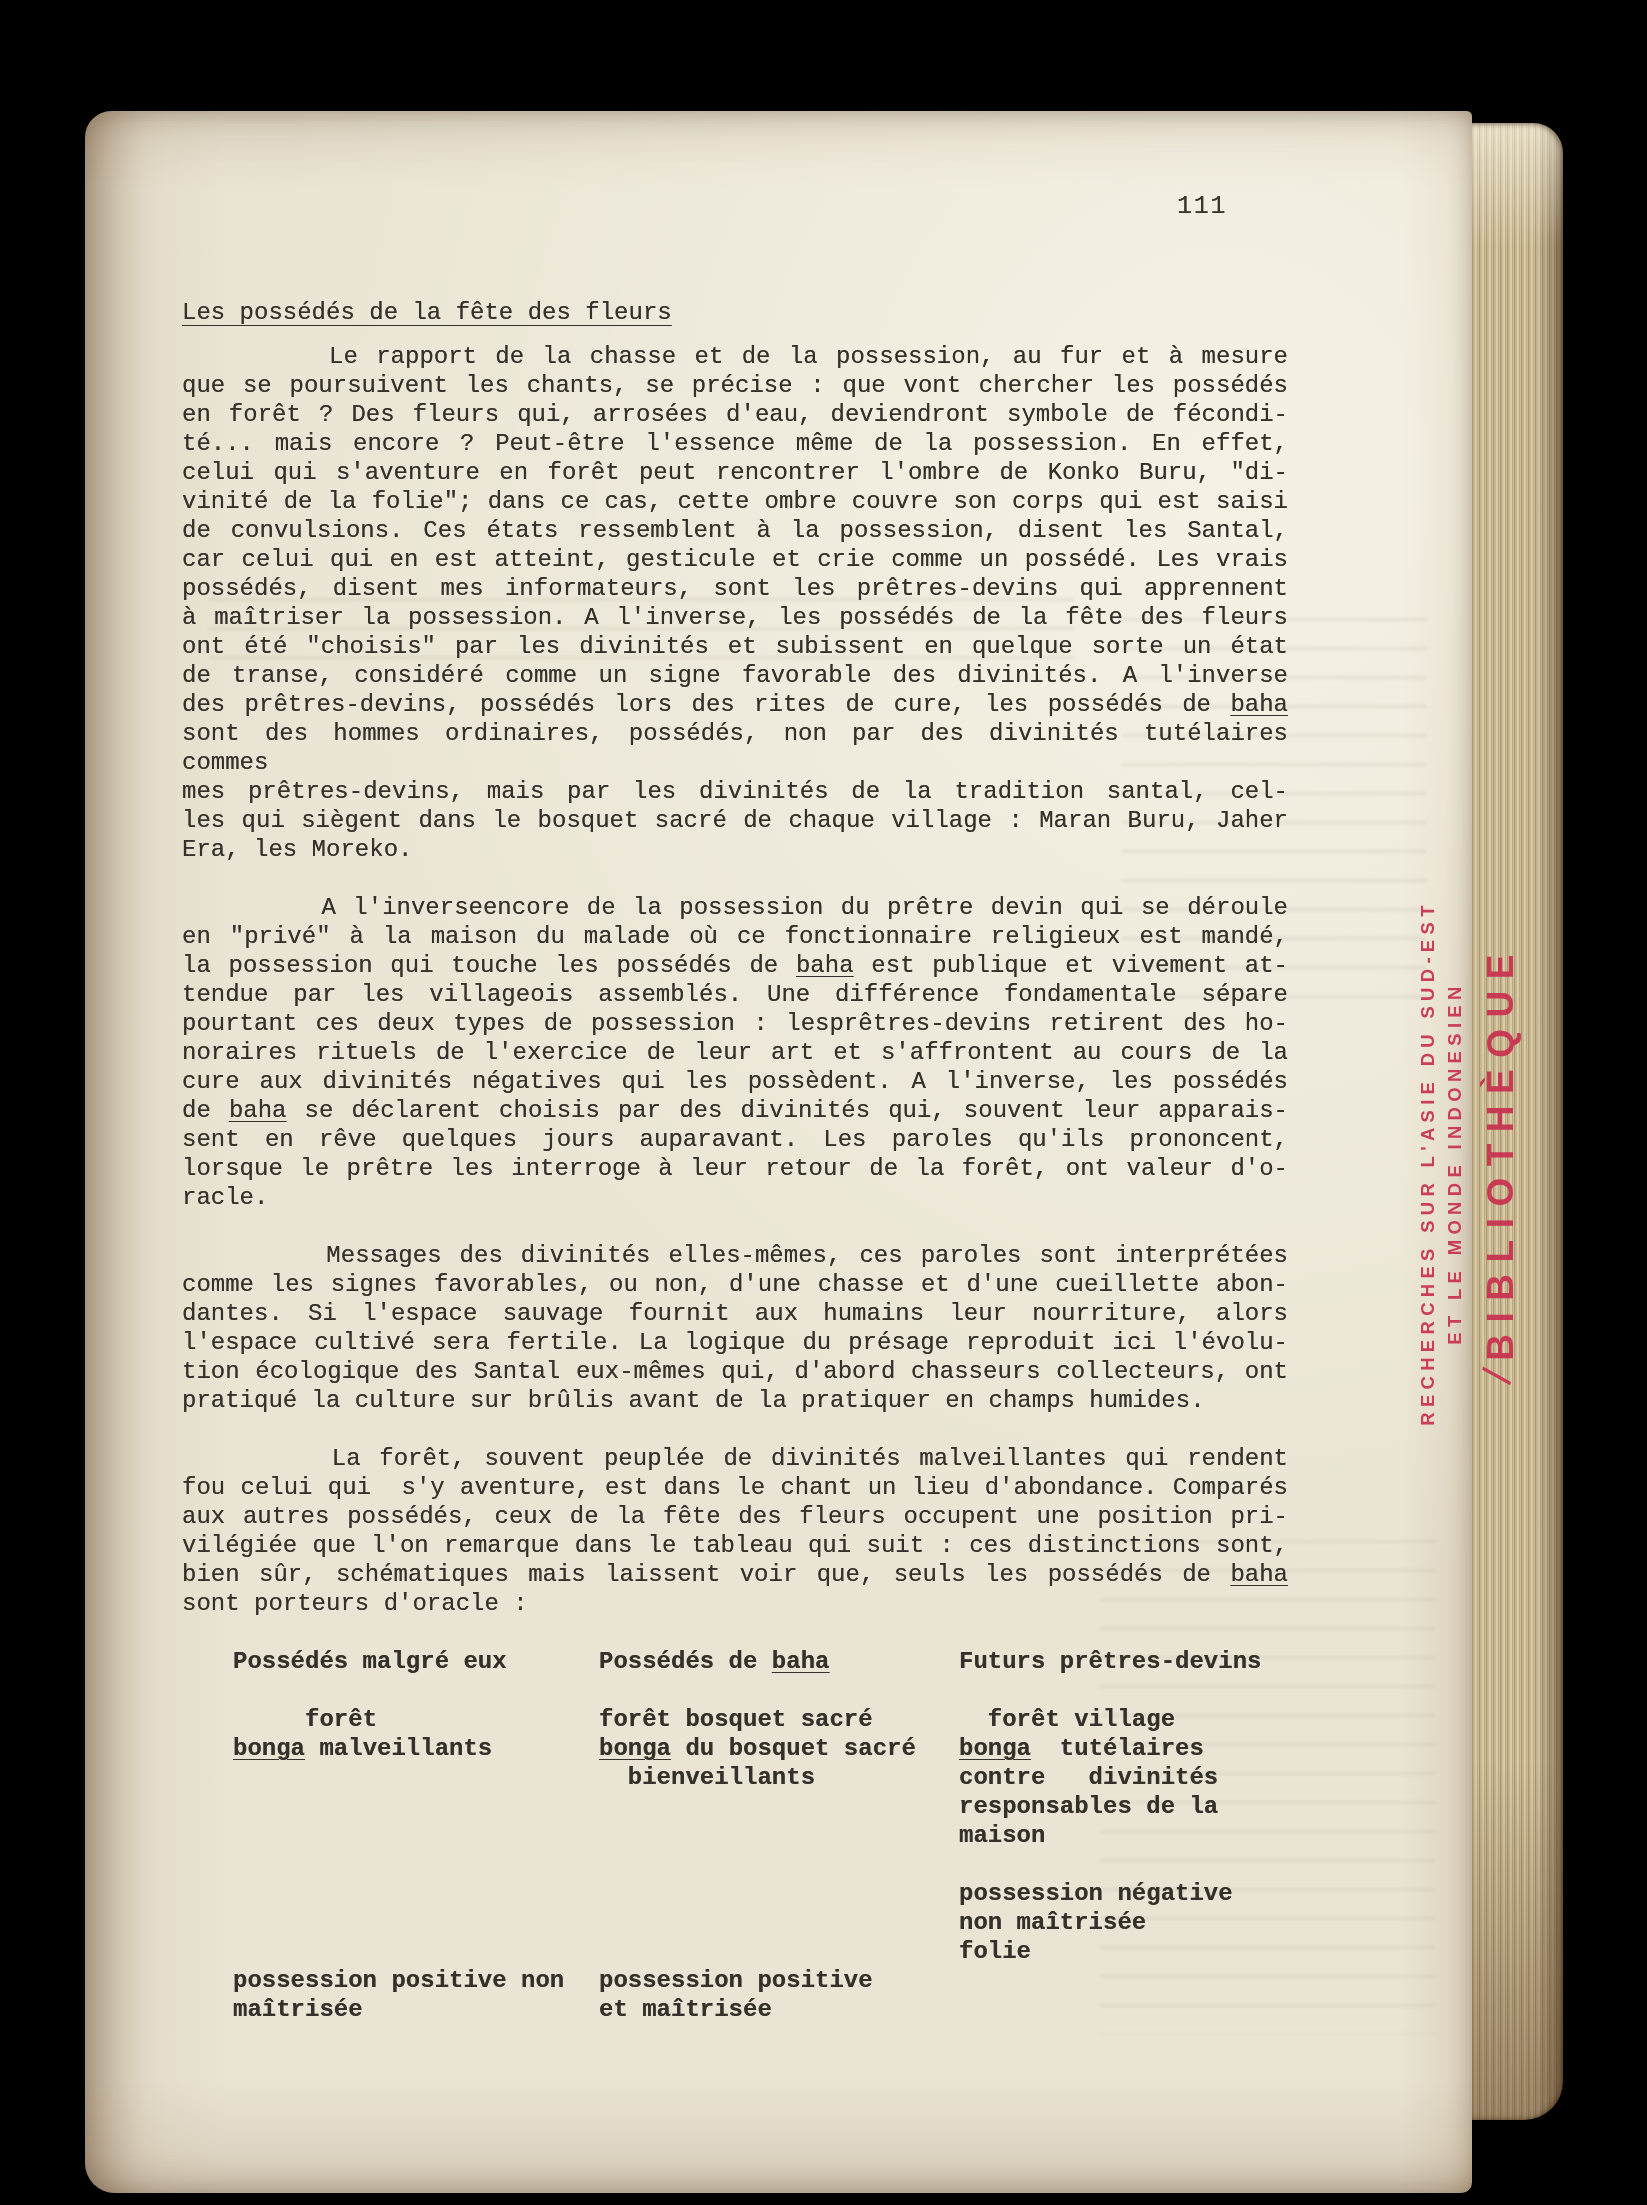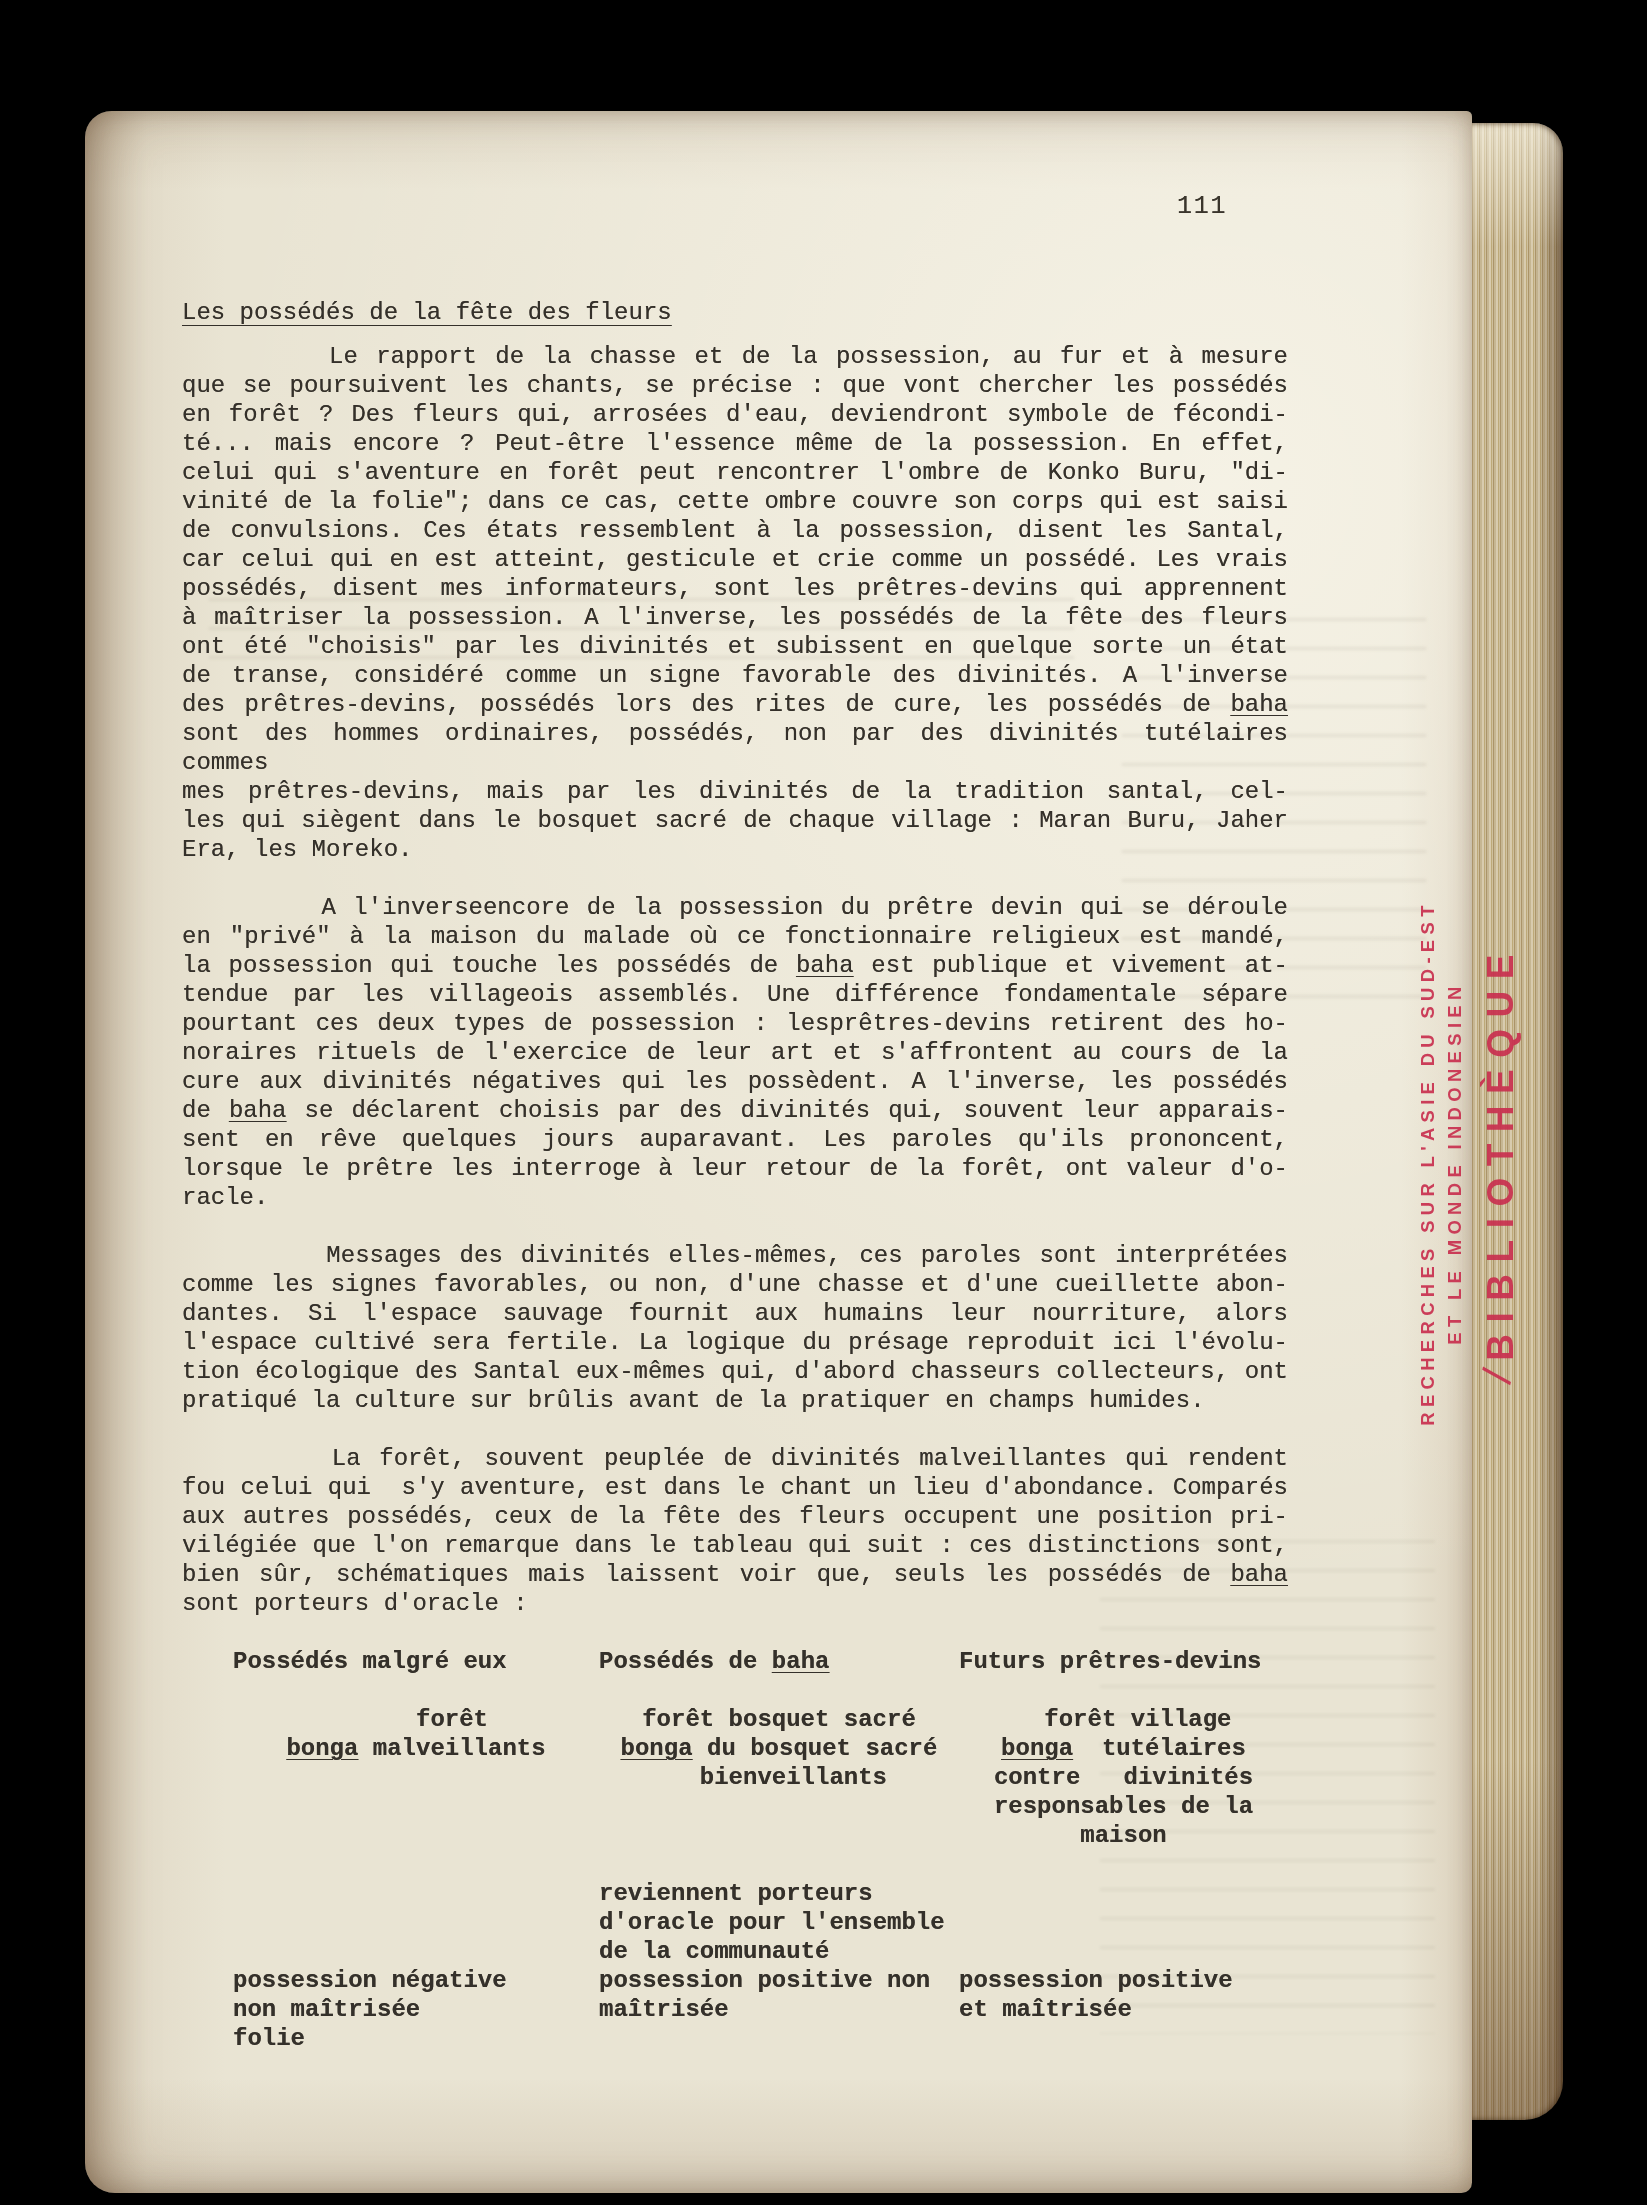--- a/index.html
+++ b/index.html
@@ -55,21 +55,21 @@
   .para{margin-bottom:29px;font-size:24px;}
   .ln{white-space:pre-wrap;line-height:29px;min-height:29px;text-align:justify;text-align-last:justify;}
   .ln.last{text-align-last:left;}
   u{text-underline-offset:3.5px;text-decoration-thickness:1.3px;}
   .ctable{
     display:grid;grid-template-columns:366px 360px auto;
     margin-left:51px;margin-top:25px;font-size:24px;
   }
   .cell{white-space:pre-wrap;line-height:29px;font-weight:bold;}
   .cell.thead{padding-bottom:29px;}
-  .cell.r0{padding-bottom:29px;text-align:center;}
+  .cell.r0{padding-bottom:29px;}
   .tln{min-height:29px;}
   
   .stamp{
     position:absolute;left:1116px;top:992px;width:540px;height:120px;z-index:3;
     transform:rotate(-90deg);
     display:flex;flex-direction:column;align-items:center;justify-content:center;gap:4.4px;
     color:var(--stamp,#c9304f);opacity:0.92;
     font-family:"Liberation Sans","DejaVu Sans",sans-serif;
     pointer-events:none;
   }
@@ -143,21 +143,20 @@
           </div>
         </div>
       <div class="ctable">
           <div class="cell thead"><div class="tln">Possédés malgré eux</div></div>
           <div class="cell thead"><div class="tln">Possédés de <u>baha</u></div></div>
           <div class="cell thead"><div class="tln">Futurs prêtres-devins</div></div>
           <div class="cell r0"><div class="tln">     forêt</div><div class="tln"><u>bonga</u> malveillants</div></div>
           <div class="cell r0"><div class="tln">forêt bosquet sacré</div><div class="tln"><u>bonga</u> du bosquet sacré</div><div class="tln">  bienveillants</div></div>
           <div class="cell r0"><div class="tln">  forêt village</div><div class="tln"><u>bonga</u>  tutélaires</div><div class="tln">contre   divinités</div><div class="tln">responsables de la</div><div class="tln">maison</div></div>
           <div class="cell r1"></div>
-          <div class="cell r1"><div class="tln">reviennent porteurs</div><div class="tln">d'oracle pour l'ensemble</div><div class="tln">de la communauté</div></div>
           <div class="cell r1"></div>
           <div class="cell r2"><div class="tln">possession négative</div><div class="tln">non maîtrisée</div><div class="tln">folie</div></div>
           <div class="cell r2"><div class="tln">possession positive non</div><div class="tln">maîtrisée</div></div>
           <div class="cell r2"><div class="tln">possession positive</div><div class="tln">et maîtrisée</div></div>
         </div>
     </div>
 
     <div class="stamp">
       <div class="stamp-line s1">RECHERCHES SUR L'ASIE DU SUD-EST</div>
       <div class="stamp-line s2">ET LE MONDE INDONESIEN</div>

